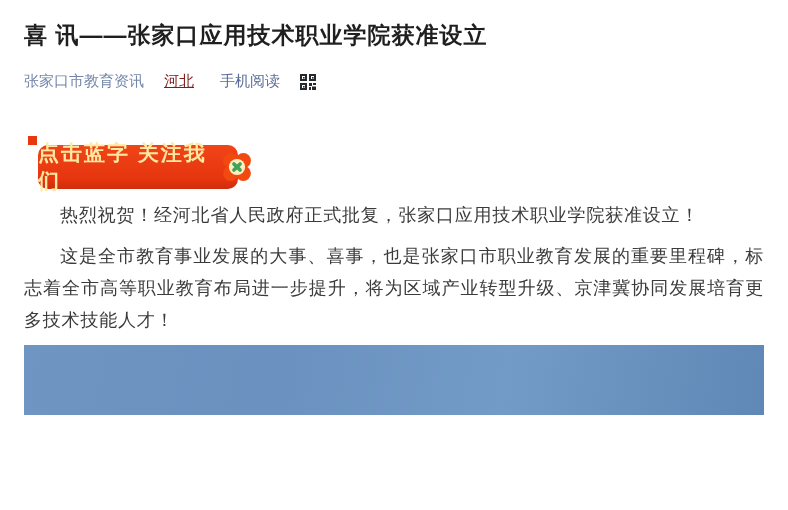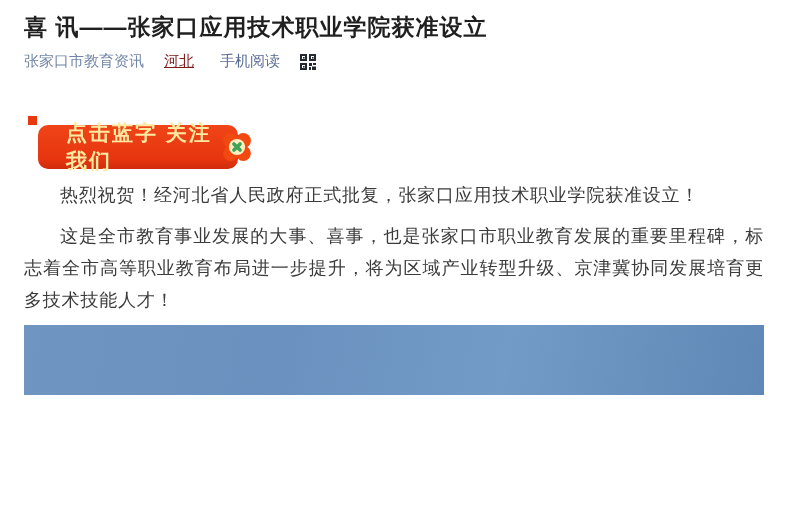--- a/index.html
+++ b/index.html
@@ -11,29 +11,29 @@
     width: 788px;
     height: 510px;
     overflow: hidden;
     font-family: "Liberation Sans", "DejaVu Sans", sans-serif;
   }
   .page {
     padding: 0 24px;
   }
   .title {
     margin: 0;
-    padding-top: 12px;
+    padding-top: 20px;
     font-size: 23px;
     line-height: 30px;
     font-weight: 700;
     color: #1f1f1f;
     letter-spacing: 1px;
   }
   .meta {
-    margin-top: 10px;
+    margin-top: 22px;
     display: flex;
     align-items: center;
     font-size: 15px;
     white-space: nowrap;
   }
   .meta .source {
     color: #7386a9;
     margin-right: 20px;
     text-decoration: none;
     cursor: pointer;
@@ -77,21 +77,20 @@
     width: 9px;
     height: 9px;
     background: #e8380f;
   }
   .banner .banner-label {
     font-size: 21px;
     font-weight: 700;
     color: #ffe9a0;
     letter-spacing: 2px;
     padding-right: 10px;
-    padding-left: 28px;
   }
   .banner .flower {
     position: absolute;
     right: -16px;
     top: 50%;
     transform: translateY(-50%);
     display: block;
   }
 
   .content {

